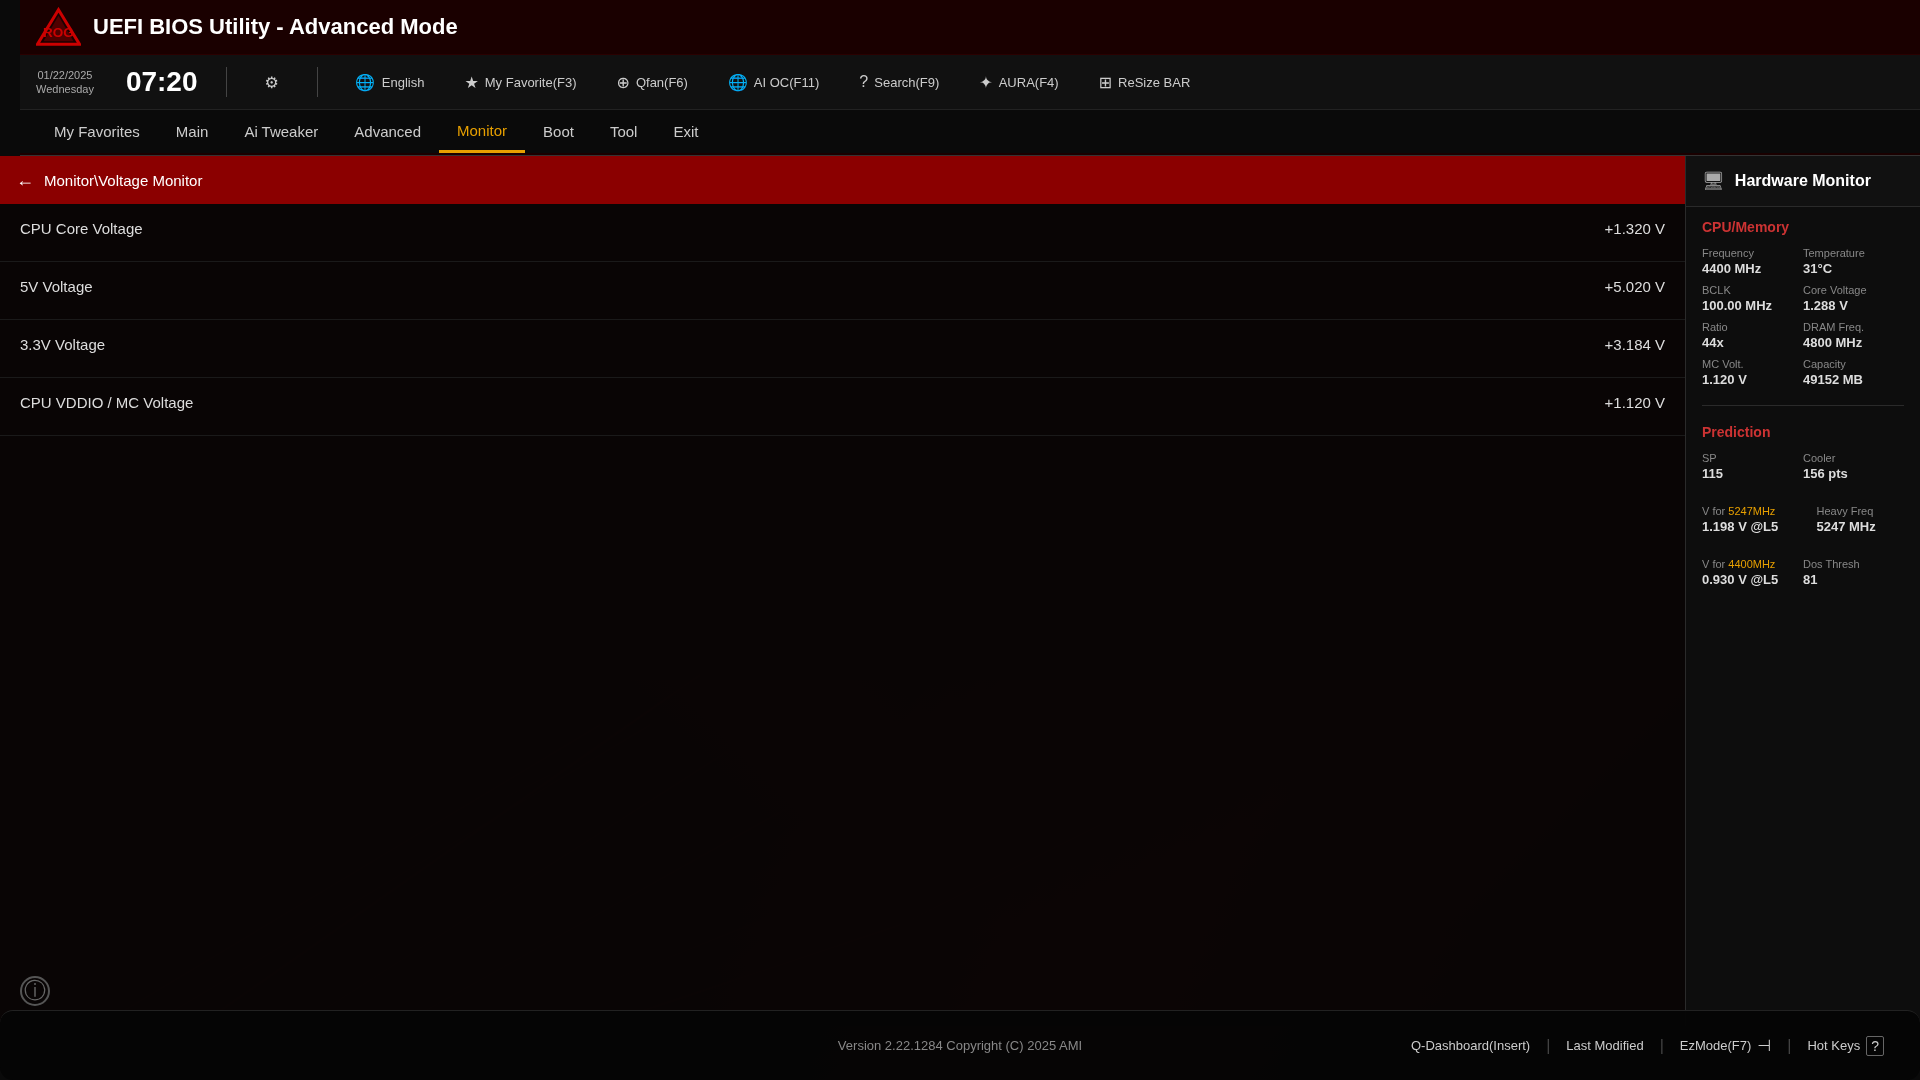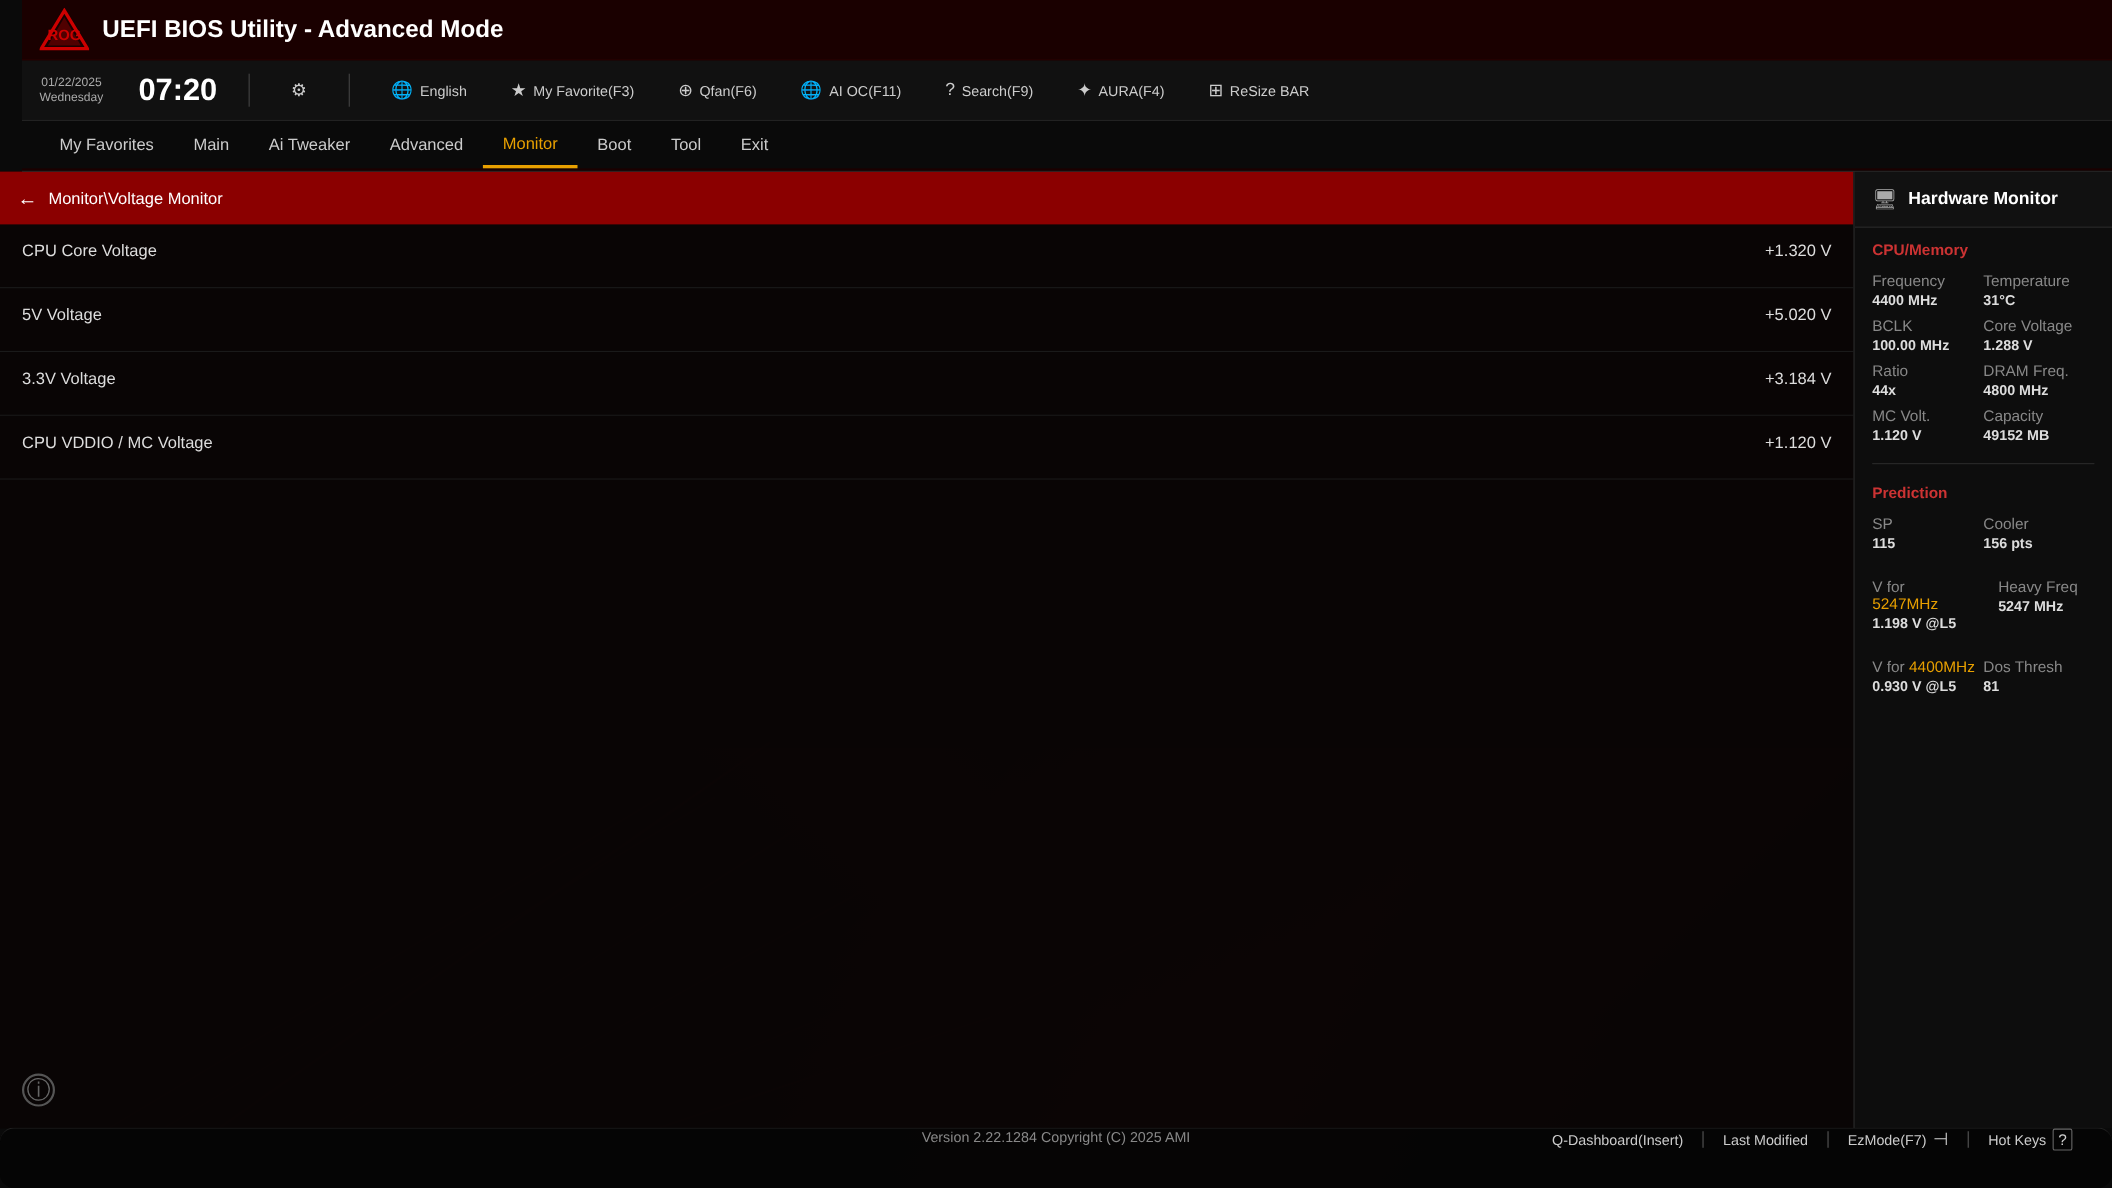--- a/index.html
+++ b/index.html
@@ -252,21 +252,21 @@
       grid-template-columns: 1fr 1fr;
       gap: 0;
       padding: 0 16px 8px;
     }
 
     .hw-item {
       padding: 4px 0;
     }
 
     .hw-label {
-      font-size: 14px;
+      font-size: 11px;
       color: #888;
       margin-bottom: 2px;
     }
 
     .hw-value {
       font-size: 13px;
       color: #ddd;
       font-weight: 700;
     }
 
@@ -279,25 +279,25 @@
     .hw-value-highlight {
       color: #e8a000;
     }
 
     
     .footer {
       position: absolute;
       bottom: 0;
       left: 0;
       right: 0;
-      height: 55px;
+      height: 70px;
       background: rgba(5, 5, 5, 0.97);
       border-top: 1px solid #222;
       display: flex;
-      align-items: flex-start;
+      align-items: center;
       justify-content: space-between;
       padding: 0 20px;
       z-index: 10;
       border-radius: 13px;
     }
 
     .footer-version {
       font-size: 13px;
       color: #888;
       position: absolute;

